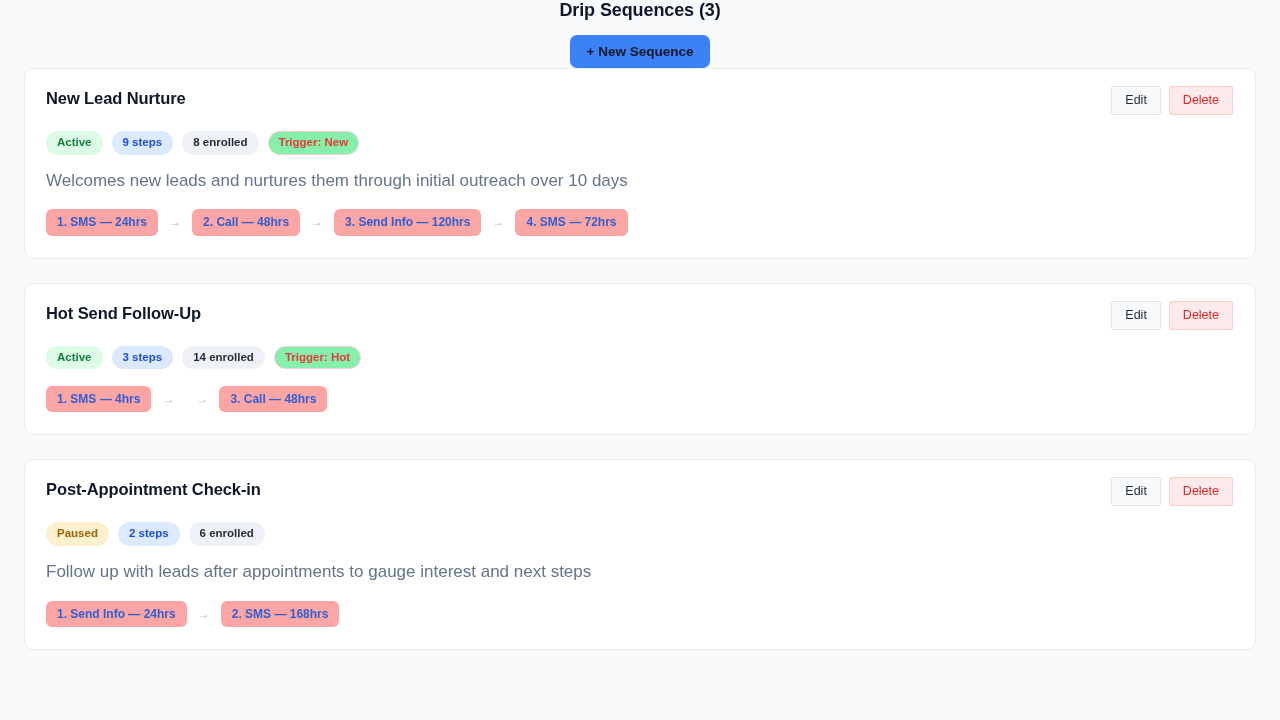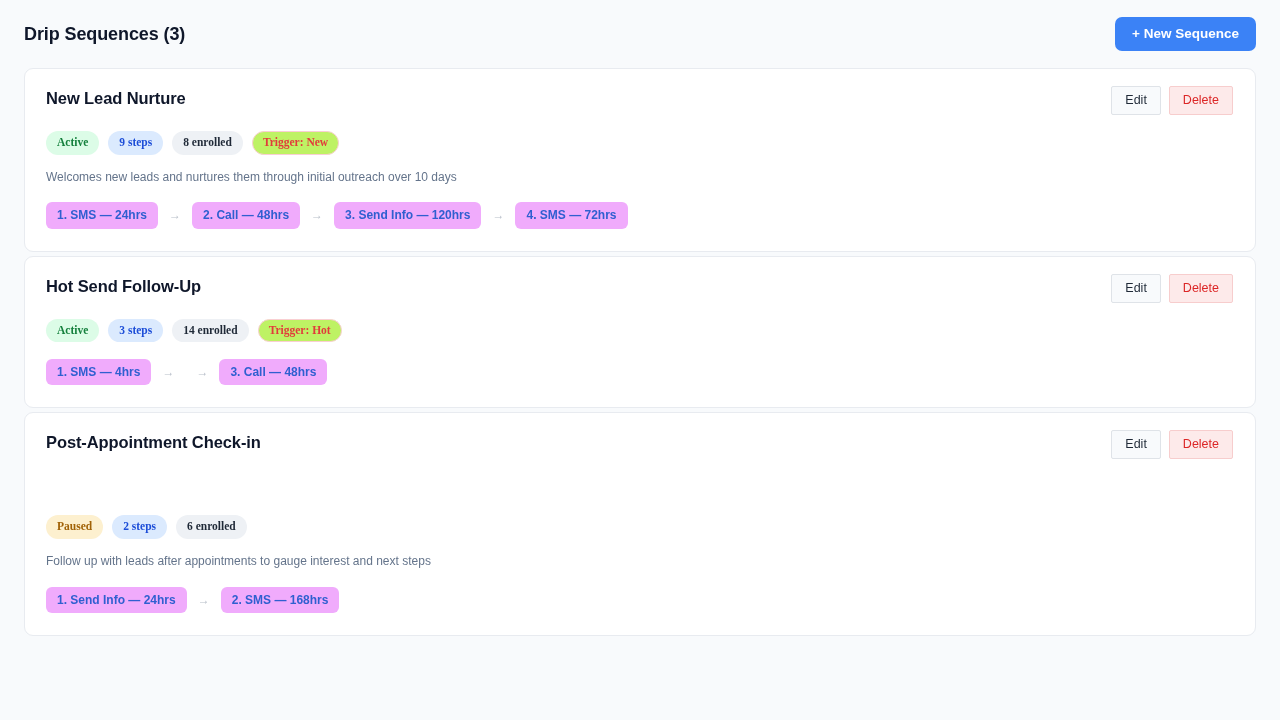--- a/index.html
+++ b/index.html
@@ -17,45 +17,46 @@
     position: relative;
     overflow: hidden;
   }
   
   .page-header {
     height: 68px;
     padding: 0 24px;
     display: flex;
     align-items: center;
     justify-content: space-between;
+    flex-direction: column;
   }
   .page-title {
     font-size: 18px;
     font-weight: bold;
     color: #0f172a;
     letter-spacing: -0.1px;
   }
   .new-seq-btn {
     background: #3b82f6;
-    color: #ffffff;
+    color: #0f172a;
     font-size: 13.5px;
     font-weight: bold;
     border: none;
     border-radius: 7px;
     padding: 10px 17px;
     cursor: pointer;
     line-height: 1;
     font-family: "Liberation Sans", sans-serif;
   }
   
   .cards {
     padding: 0 24px;
     display: flex;
     flex-direction: column;
-    gap: 4px;
+    gap: 24px;
   }
   .seq-card {
     background: #ffffff;
     border: 1px solid #e8ebf0;
     border-radius: 9px;
     padding: 20px 22px 22px 21px;
     position: relative;
   }
   .card-head {
     display: flex;
@@ -88,61 +89,60 @@
     color: #1f2937;
   }
   .btn-delete {
     background: #fdeaea;
     border: 1px solid #f7cdcd;
     color: #dc2626;
   }
   
   .badges {
     display: flex;
-    align-items: flex-end;
+    align-items: flex-start;
     gap: 9px;
     margin-top: 16px;
     flex-wrap: wrap;
-    font-family: Liberation Serif, serif;
   }
   .badge {
     font-size: 11.5px;
     font-weight: bold;
     border-radius: 999px;
     padding: 4px 11px;
     line-height: 1.35;
     white-space: nowrap;
   }
   .badge-status-active { background: #dcfce7; color: #15803d; }
-  .badge-status-paused { background: #fdf0cf; color: #a16207; margin-top: 40px; }
+  .badge-status-paused { background: #fdf0cf; color: #a16207; }
   .badge-steps { background: #dbeafe; color: #1d4ed8; }
   .badge-enrolled { background: #eef1f5; color: #1f2937; }
   .badge-trigger {
-    background: #bef264;
+    background: #86efac;
     color: #e23b3b;
     border: 1px solid #f9cfd2;
     padding: 3px 10px;
   }
   
   .seq-desc {
     margin-top: 14px;
-    font-size: 12px;
+    font-size: 17px;
     color: #64748b;
     line-height: 1.4;
   }
   
   .steps {
     margin-top: 17px;
     display: flex;
     align-items: center;
     flex-wrap: wrap;
     gap: 0;
   }
   .step-chip {
-    background: #f0abfc;
+    background: #fca5a5;
     color: #2f5fd0;
     font-size: 12px;
     font-weight: bold;
     border-radius: 6px;
     padding: 5px 11px;
     line-height: 1.35;
     white-space: nowrap;
   }
   .step-arrow {
     color: #b8bfc9;

